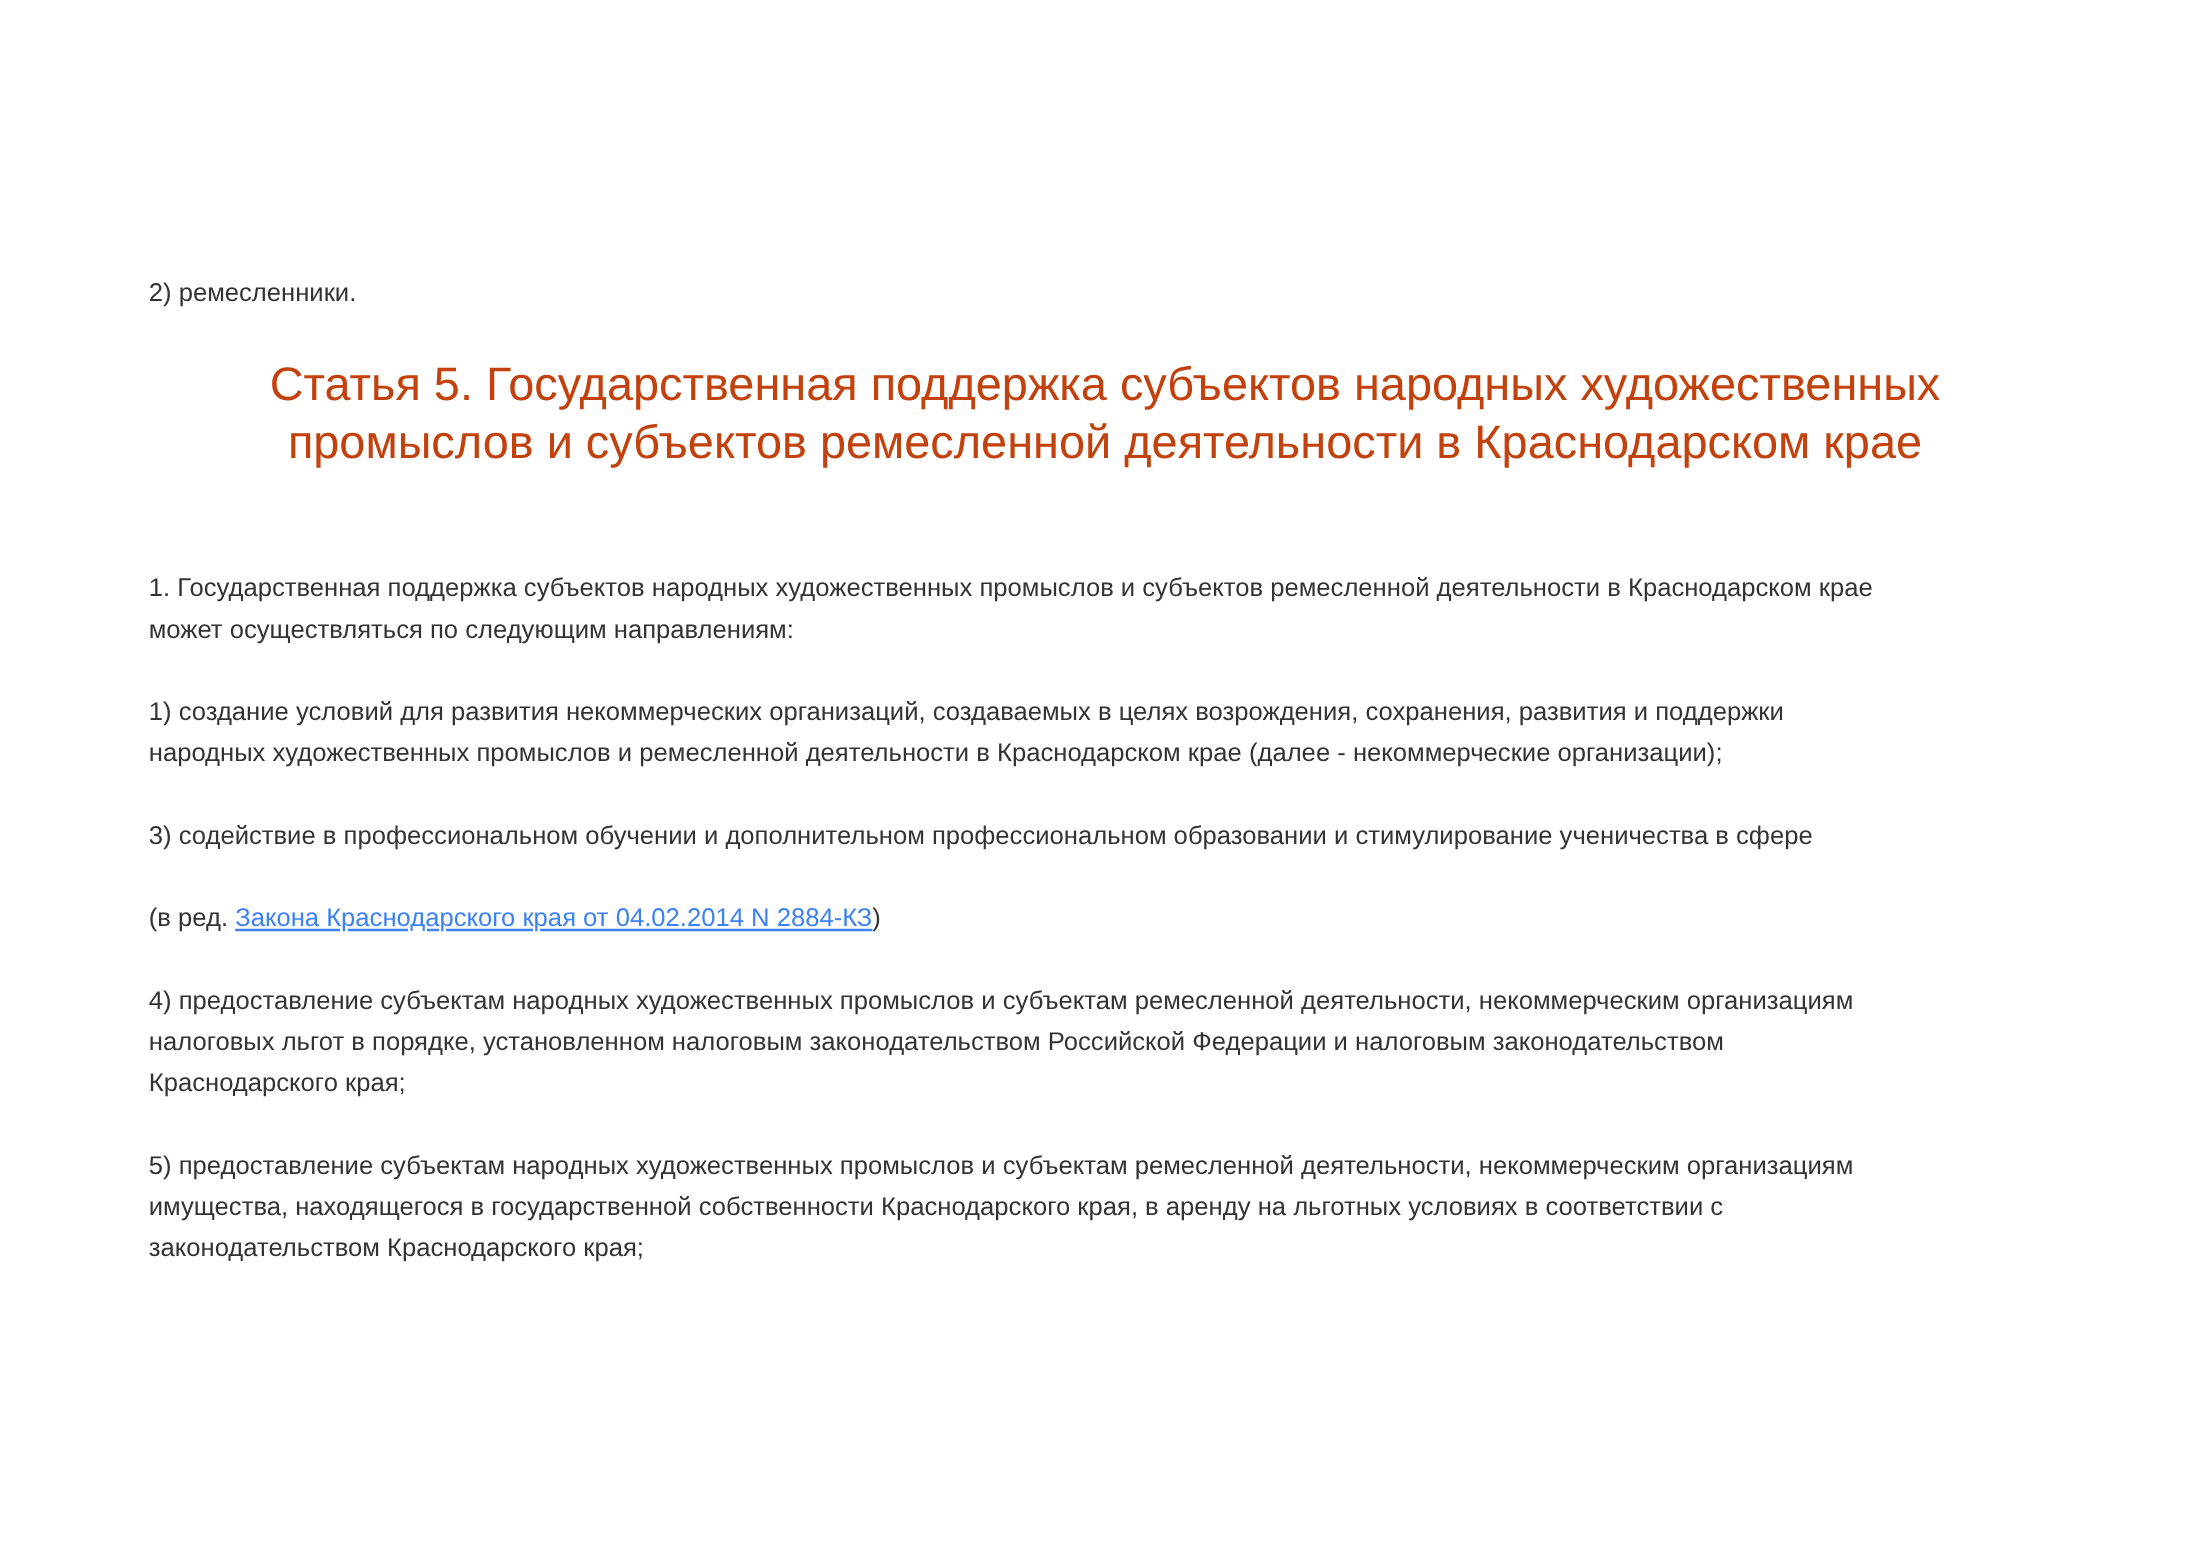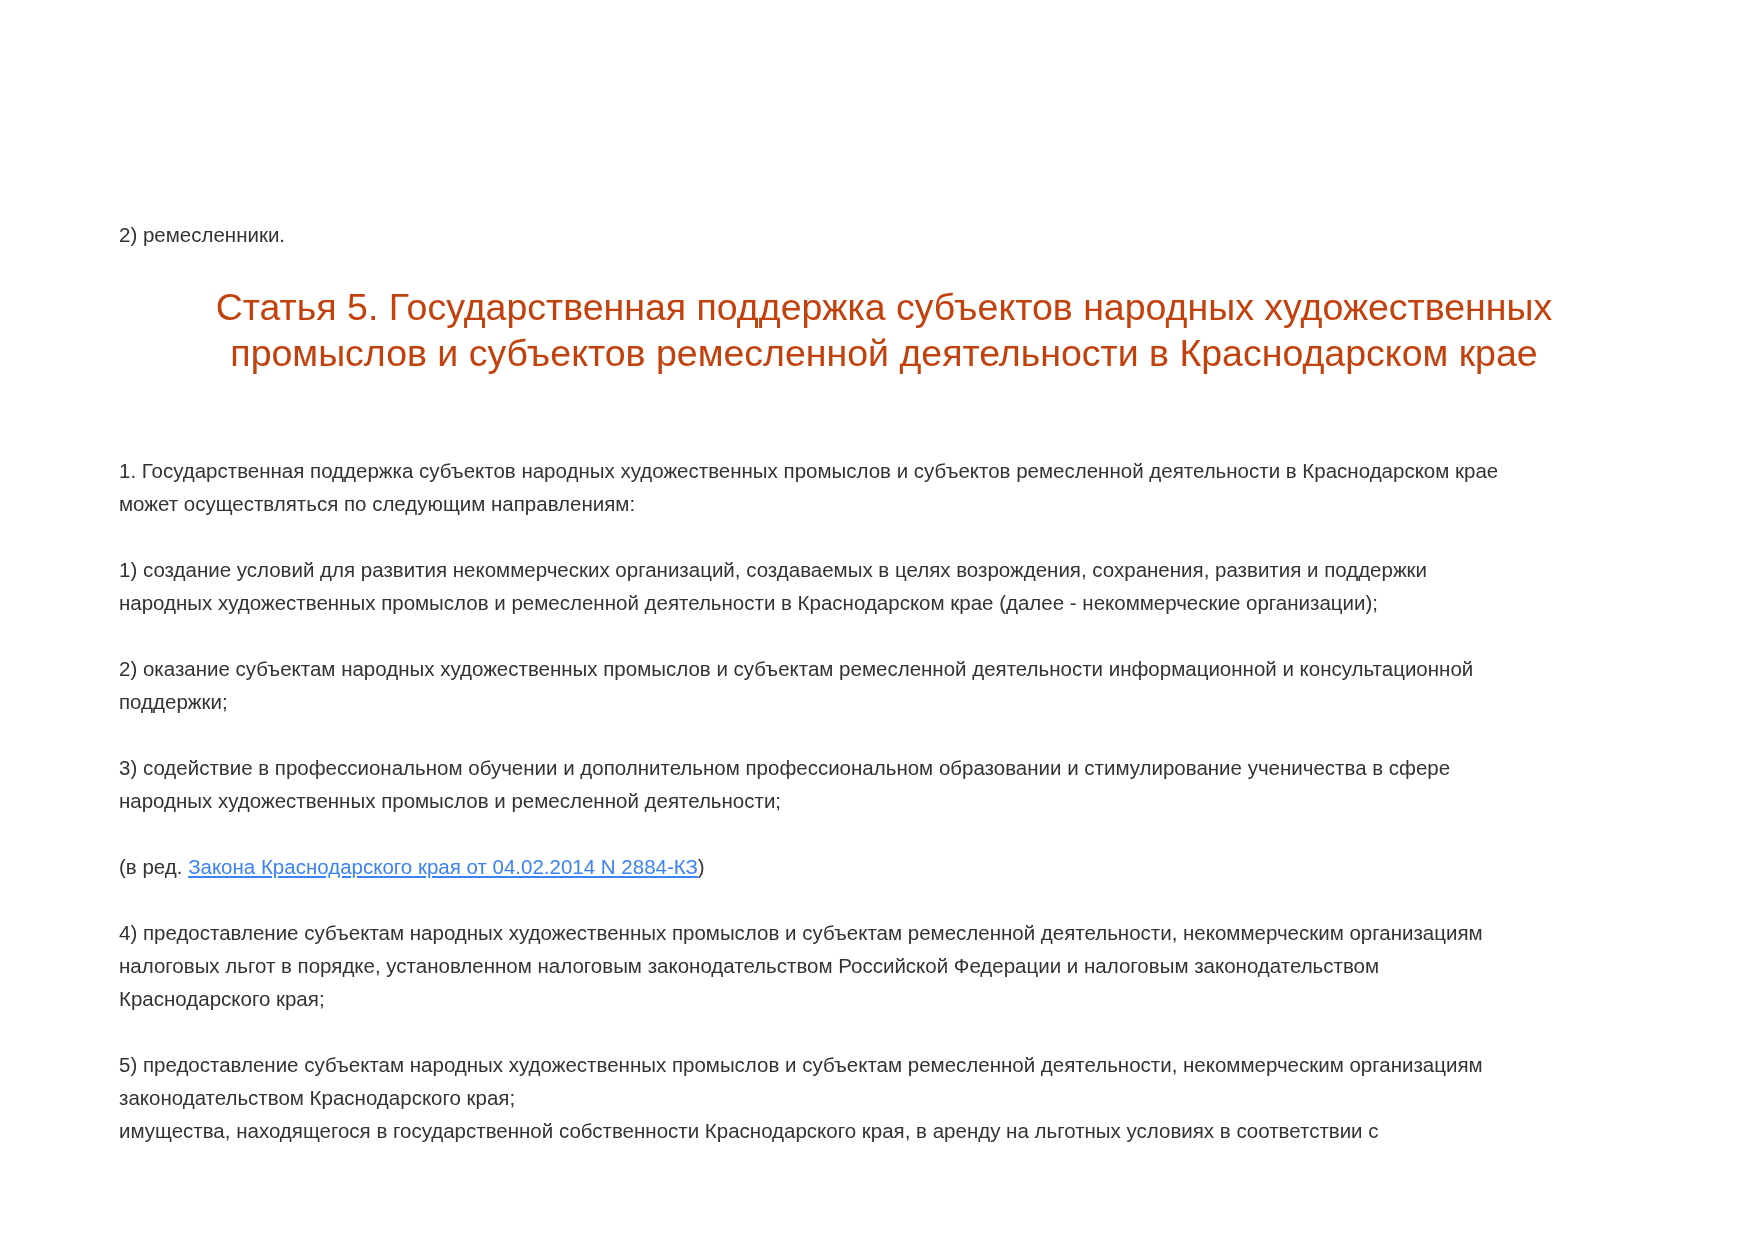--- a/index.html
+++ b/index.html
@@ -78,40 +78,35 @@
     <p class="para">
       <span class="line">1. Государственная поддержка субъектов народных художественных промыслов и субъектов ремесленной деятельности в Краснодарском крае</span>
       <span class="line">может осуществляться по следующим направлениям:</span>
     </p>
 
     <p class="para">
       <span class="line">1) создание условий для развития некоммерческих организаций, создаваемых в целях возрождения, сохранения, развития и поддержки</span>
       <span class="line">народных художественных промыслов и ремесленной деятельности в Краснодарском крае (далее - некоммерческие организации);</span>
     </p>
 
-    <p class="para">
-      <span class="line">2) оказание субъектам народных художественных промыслов и субъектам ремесленной деятельности информационной и консультационной</span>
-      <span class="line">поддержки;</span>
-    </p>
 
     <p class="para">
       <span class="line">3) содействие в профессиональном обучении и дополнительном профессиональном образовании и стимулирование ученичества в сфере</span>
-      <span class="line">народных художественных промыслов и ремесленной деятельности;</span>
     </p>
 
     <p class="para">
       <span class="line"><span>(в ред. </span><a class="ref-link" href="#">Закона Краснодарского края от 04.02.2014 N 2884-КЗ</a><span>)</span></span>
     </p>
 
     <p class="para">
       <span class="line">4) предоставление субъектам народных художественных промыслов и субъектам ремесленной деятельности, некоммерческим организациям</span>
       <span class="line">налоговых льгот в порядке, установленном налоговым законодательством Российской Федерации и налоговым законодательством</span>
       <span class="line">Краснодарского края;</span>
     </p>
 
     <p class="para">
       <span class="line">5) предоставление субъектам народных художественных промыслов и субъектам ремесленной деятельности, некоммерческим организациям</span>
+      <span class="line">имущества, находящегося в государственной собственности Краснодарского края, в аренду на льготных условиях в соответствии с</span>
       <span class="line">законодательством Краснодарского края;</span>
-      <span class="line">имущества, находящегося в государственной собственности Краснодарского края, в аренду на льготных условиях в соответствии с</span>
     </p>
 
   </div>
 </div>
 
 </body></html>

